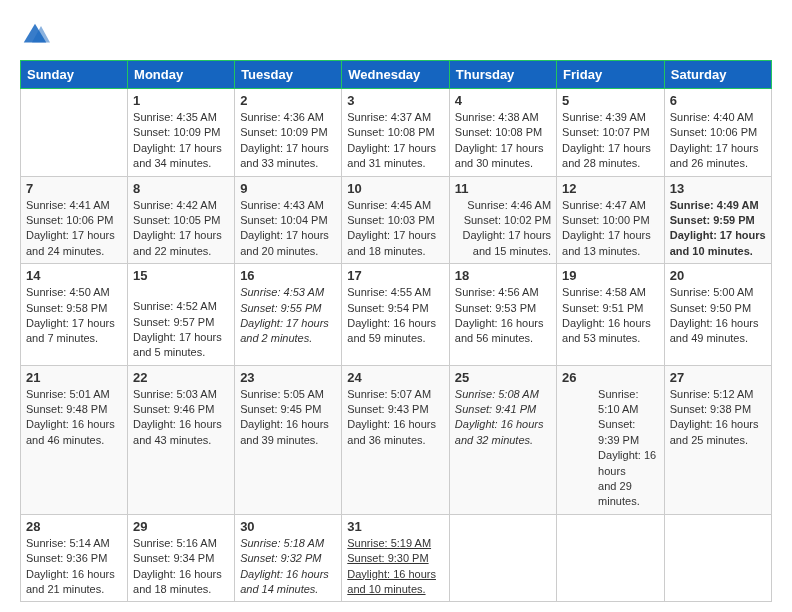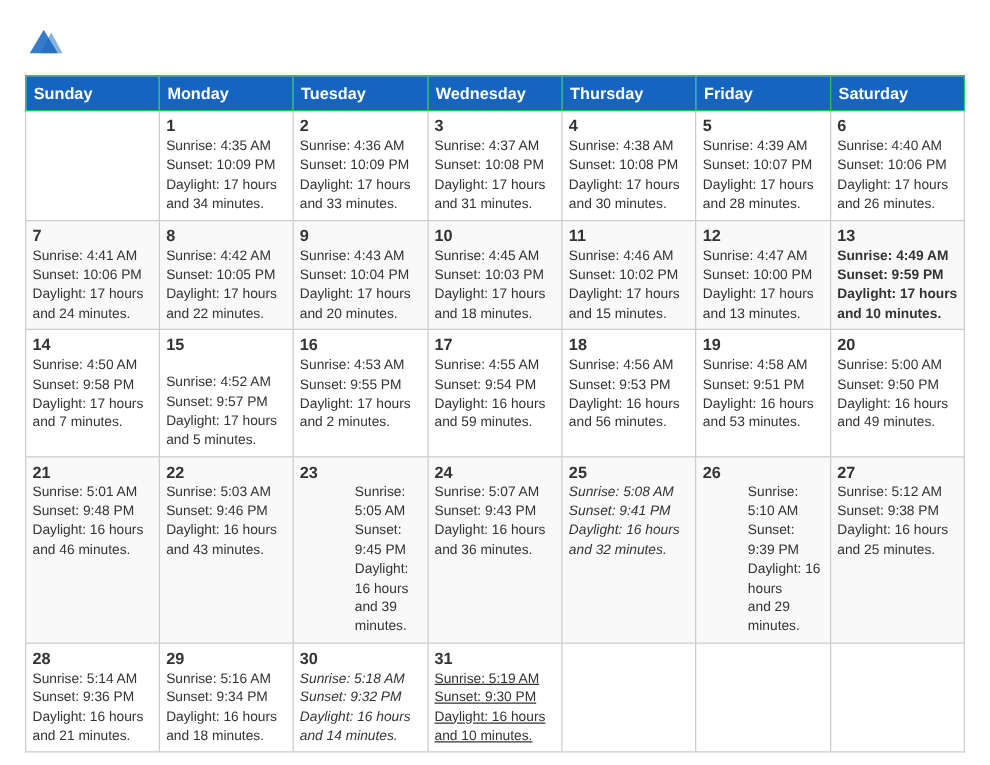--- a/index.html
+++ b/index.html
@@ -194,21 +194,21 @@
         </td>
         <td>
           <div class="day-number">10</div>
           <div class="day-info" style="white-space: pre-line;">Sunrise: 4:45 AM
 Sunset: 10:03 PM
 Daylight: 17 hours
 and 18 minutes.</div>
         </td>
         <td>
           <div class="day-number">11</div>
-          <div class="day-info" style="white-space: pre-line;">Sunrise: 4:46 AM
+          <div class="day-info" style="white-space: pre-line; text-align: right;">Sunrise: 4:46 AM
 Sunset: 10:02 PM
 Daylight: 17 hours
 and 15 minutes.</div>
         </td>
         <td>
           <div class="day-number">12</div>
           <div class="day-info" style="white-space: pre-line;">Sunrise: 4:47 AM
 Sunset: 10:00 PM
 Daylight: 17 hours
 and 13 minutes.</div>
@@ -231,21 +231,21 @@
         </td>
         <td>
           <div class="day-number">15</div>
           <div class="day-info" style="white-space: pre-line; margin-top: 16px;">Sunrise: 4:52 AM
 Sunset: 9:57 PM
 Daylight: 17 hours
 and 5 minutes.</div>
         </td>
         <td>
           <div class="day-number">16</div>
-          <div class="day-info" style="white-space: pre-line;">Sunrise: 4:53 AM
+          <div class="day-info" style="white-space: pre-line; font-style: italic;">Sunrise: 4:53 AM
 Sunset: 9:55 PM
 Daylight: 17 hours
 and 2 minutes.</div>
         </td>
         <td>
           <div class="day-number">17</div>
           <div class="day-info" style="white-space: pre-line;">Sunrise: 4:55 AM
 Sunset: 9:54 PM
 Daylight: 16 hours
 and 59 minutes.</div>
@@ -282,21 +282,21 @@
         </td>
         <td>
           <div class="day-number">22</div>
           <div class="day-info" style="white-space: pre-line;">Sunrise: 5:03 AM
 Sunset: 9:46 PM
 Daylight: 16 hours
 and 43 minutes.</div>
         </td>
         <td>
           <div class="day-number">23</div>
-          <div class="day-info" style="white-space: pre-line; margin-left: 44px;">Sunrise: 5:05 AM
+          <div class="day-info" style="white-space: pre-line;">Sunrise: 5:05 AM
 Sunset: 9:45 PM
 Daylight: 16 hours
 and 39 minutes.</div>
         </td>
         <td>
           <div class="day-number">24</div>
           <div class="day-info" style="white-space: pre-line;">Sunrise: 5:07 AM
 Sunset: 9:43 PM
 Daylight: 16 hours
 and 36 minutes.</div>

